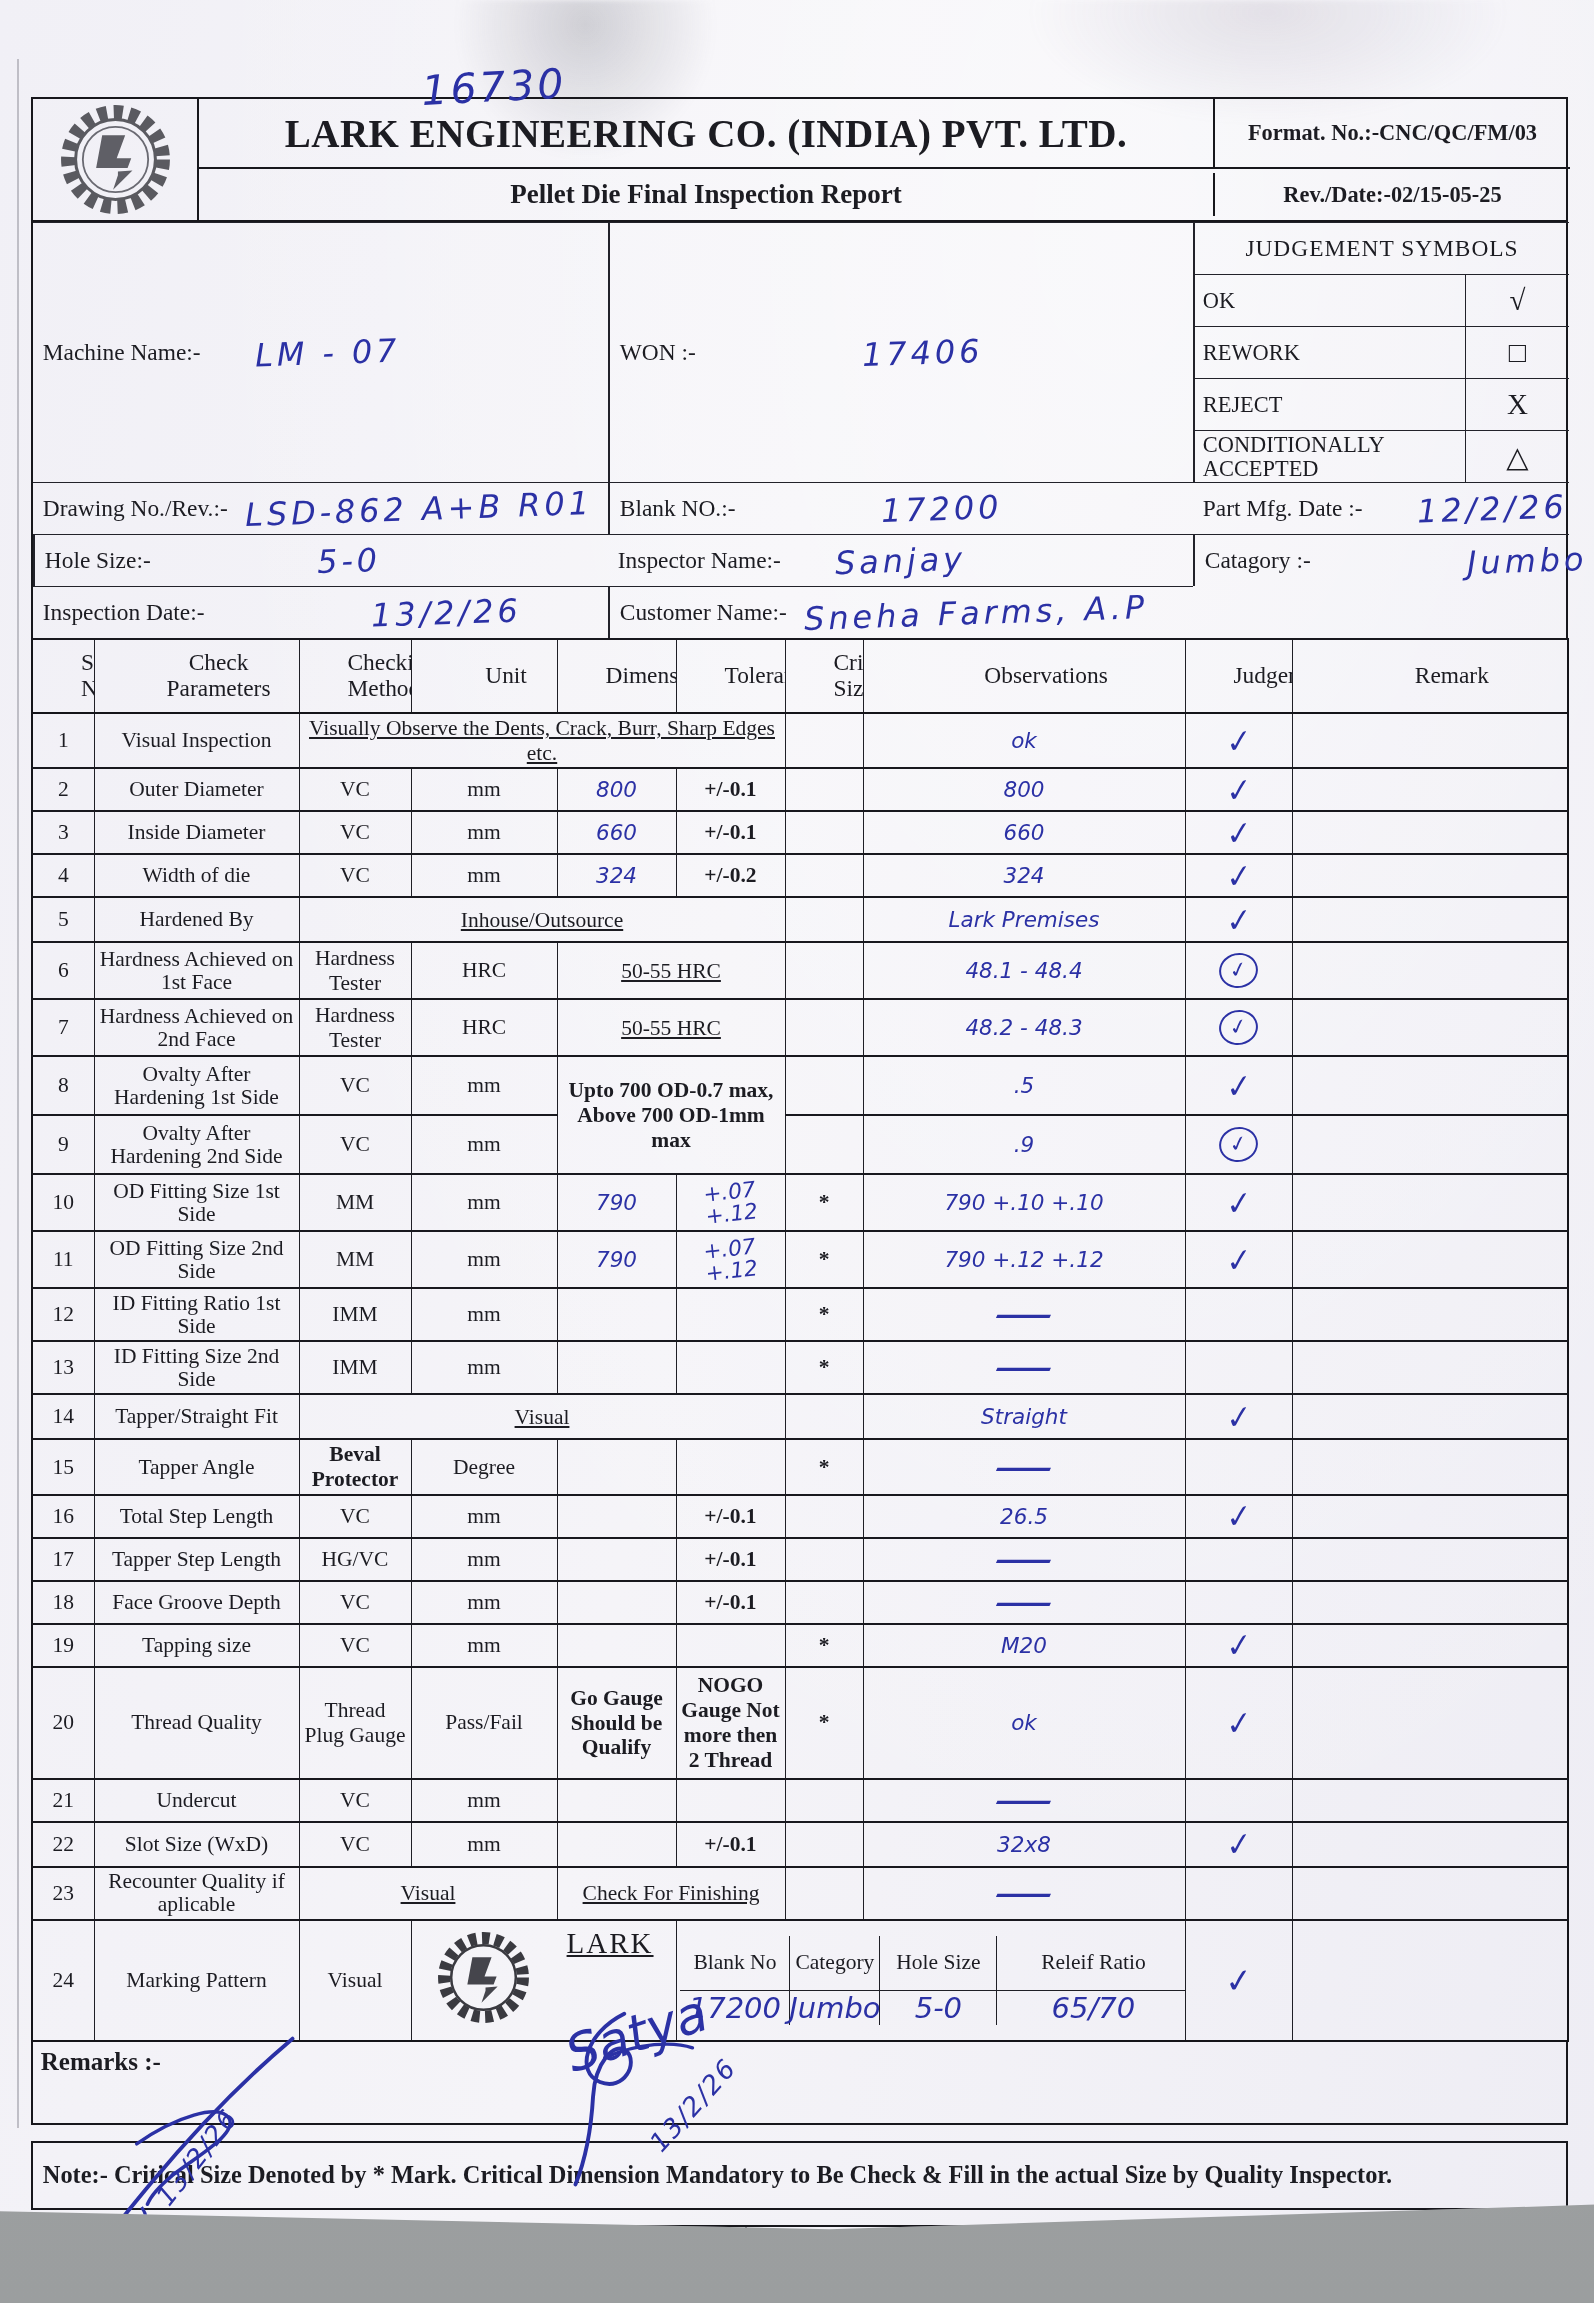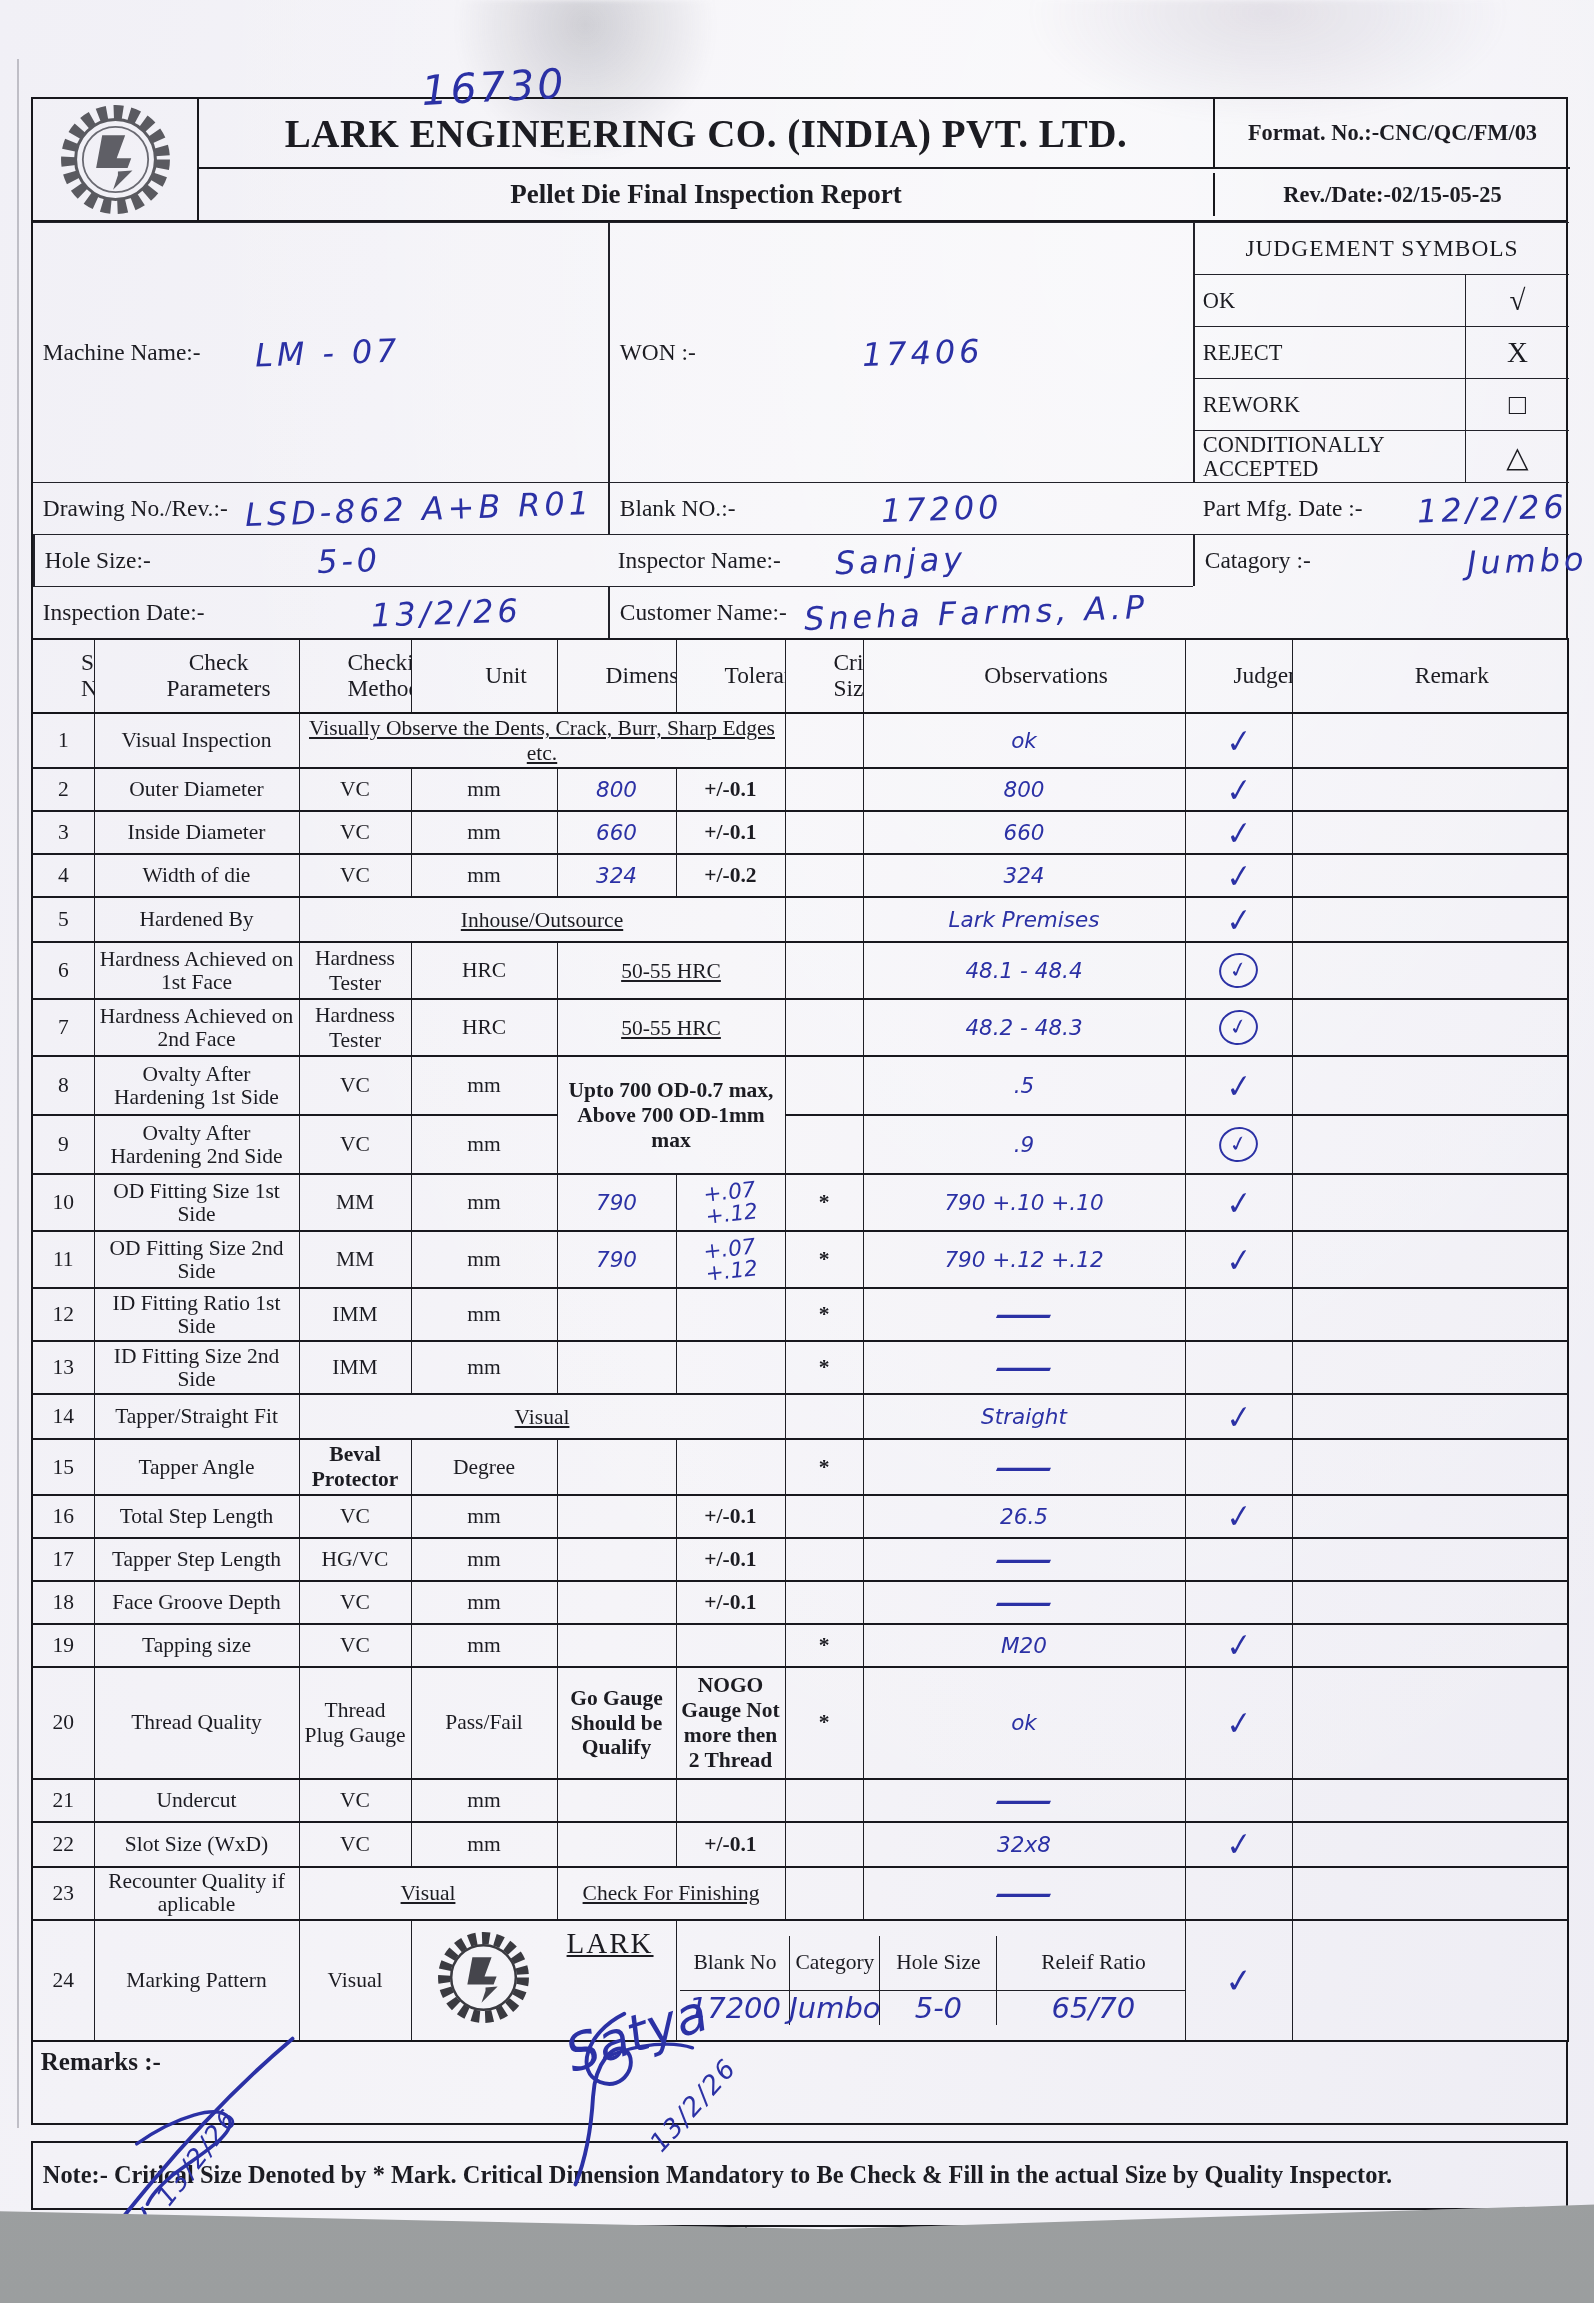--- a/index.html
+++ b/index.html
@@ -137,26 +137,26 @@
           <span class="plabel">WON :-</span>
           <span class="hw ival big" style="margin-left:166px">17406</span>
         </div>
       <div class="jpanel">
         <div class="jtitle">JUDGEMENT SYMBOLS</div>
         <div class="jrow">
             <span class="jlabel">OK</span>
             <span class="jsym">√</span>
           </div>
         <div class="jrow">
+            <span class="jlabel">REWORK</span>
+            <span class="jsym">□</span>
+          </div>
+        <div class="jrow">
             <span class="jlabel">REJECT</span>
             <span class="jsym">X</span>
-          </div>
-        <div class="jrow">
-            <span class="jlabel">REWORK</span>
-            <span class="jsym">□</span>
           </div>
         <div class="jrow">
             <span class="jlabel">CONDITIONALLY ACCEPTED</span>
             <span class="jsym">△</span>
           </div>
       </div>
       <div class="icell">
           <span class="plabel">Drawing No./Rev.:-</span>
           <span class="hw ival sh big">LSD-862 A+B R01</span>
         </div>

